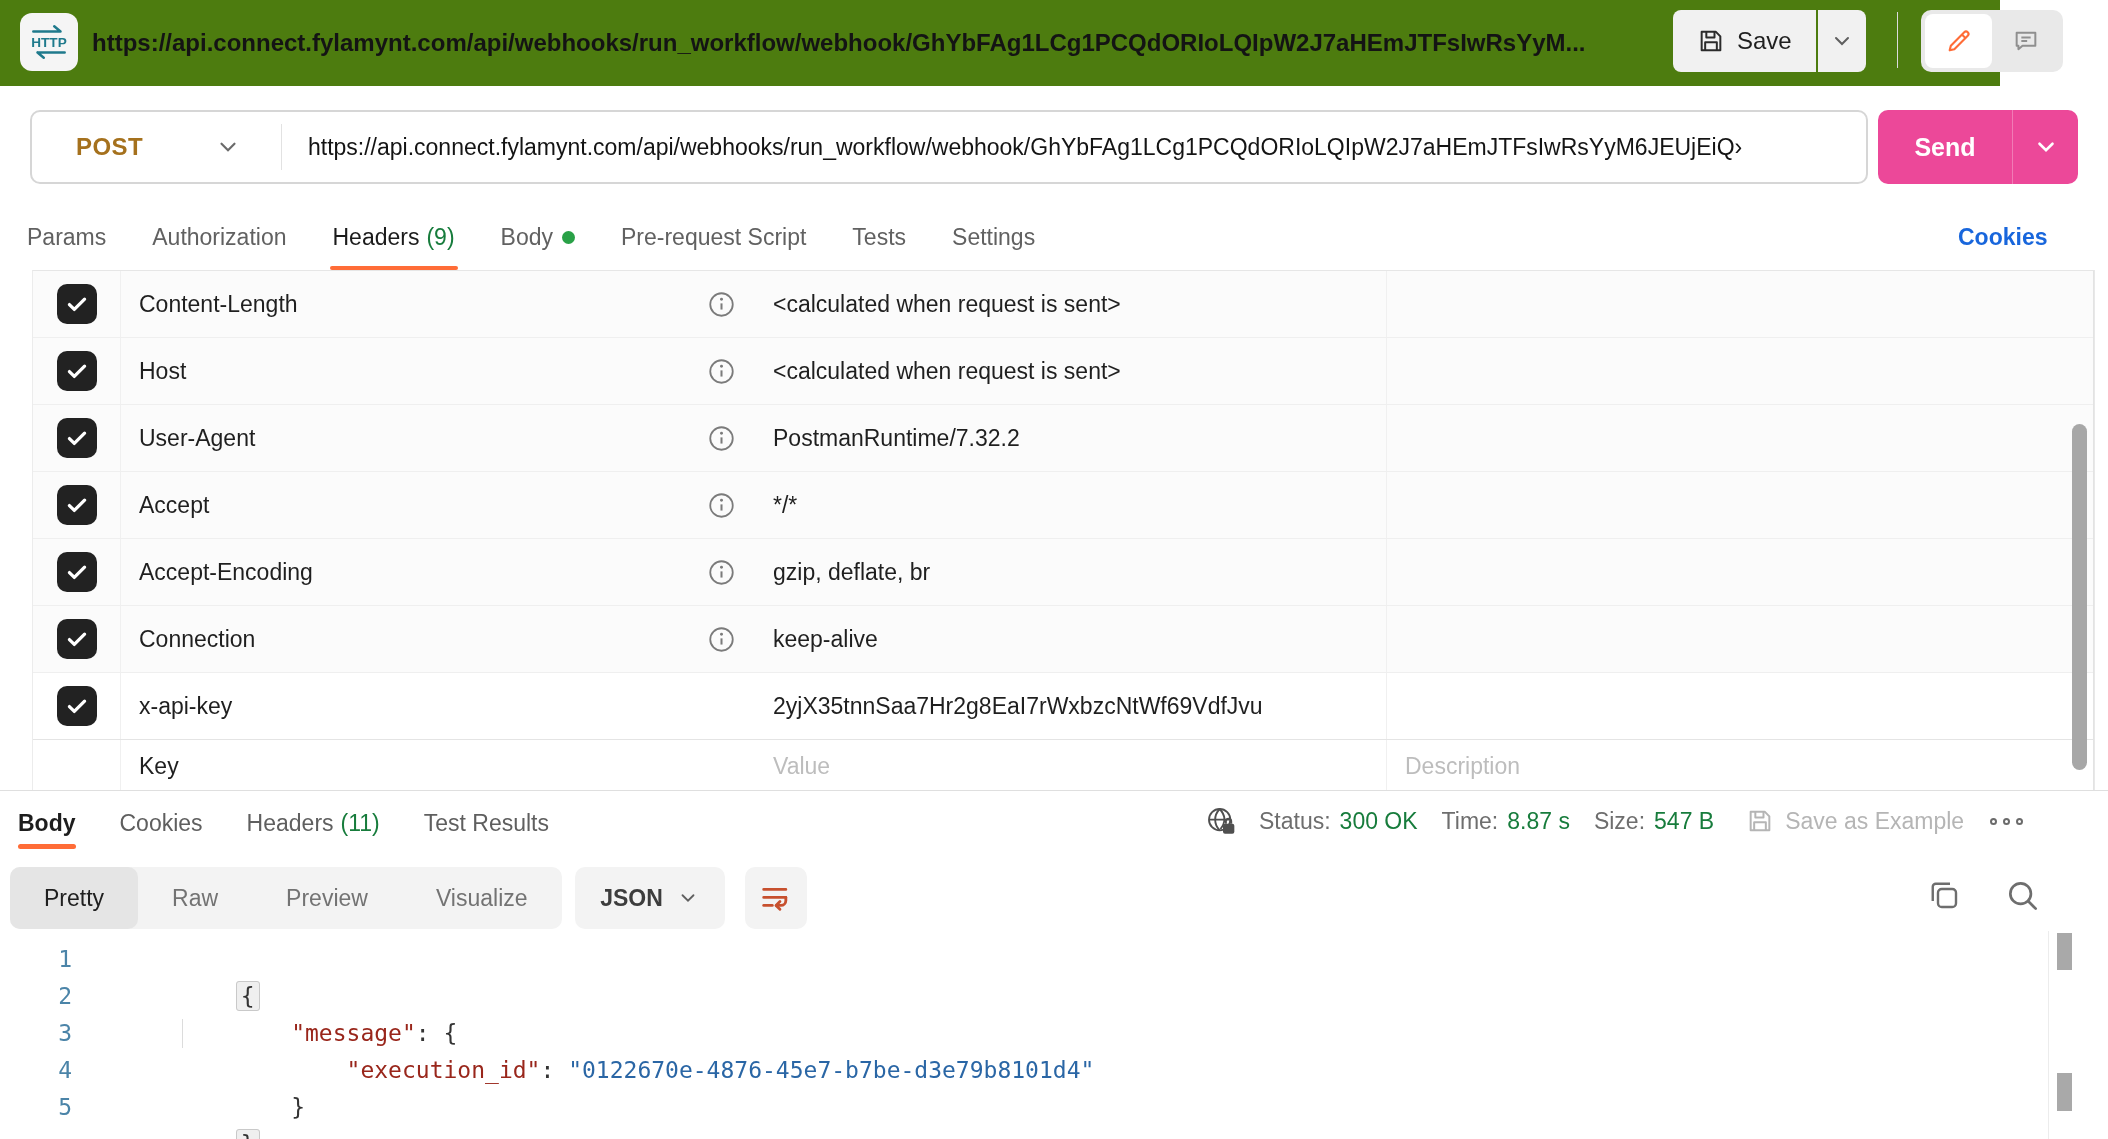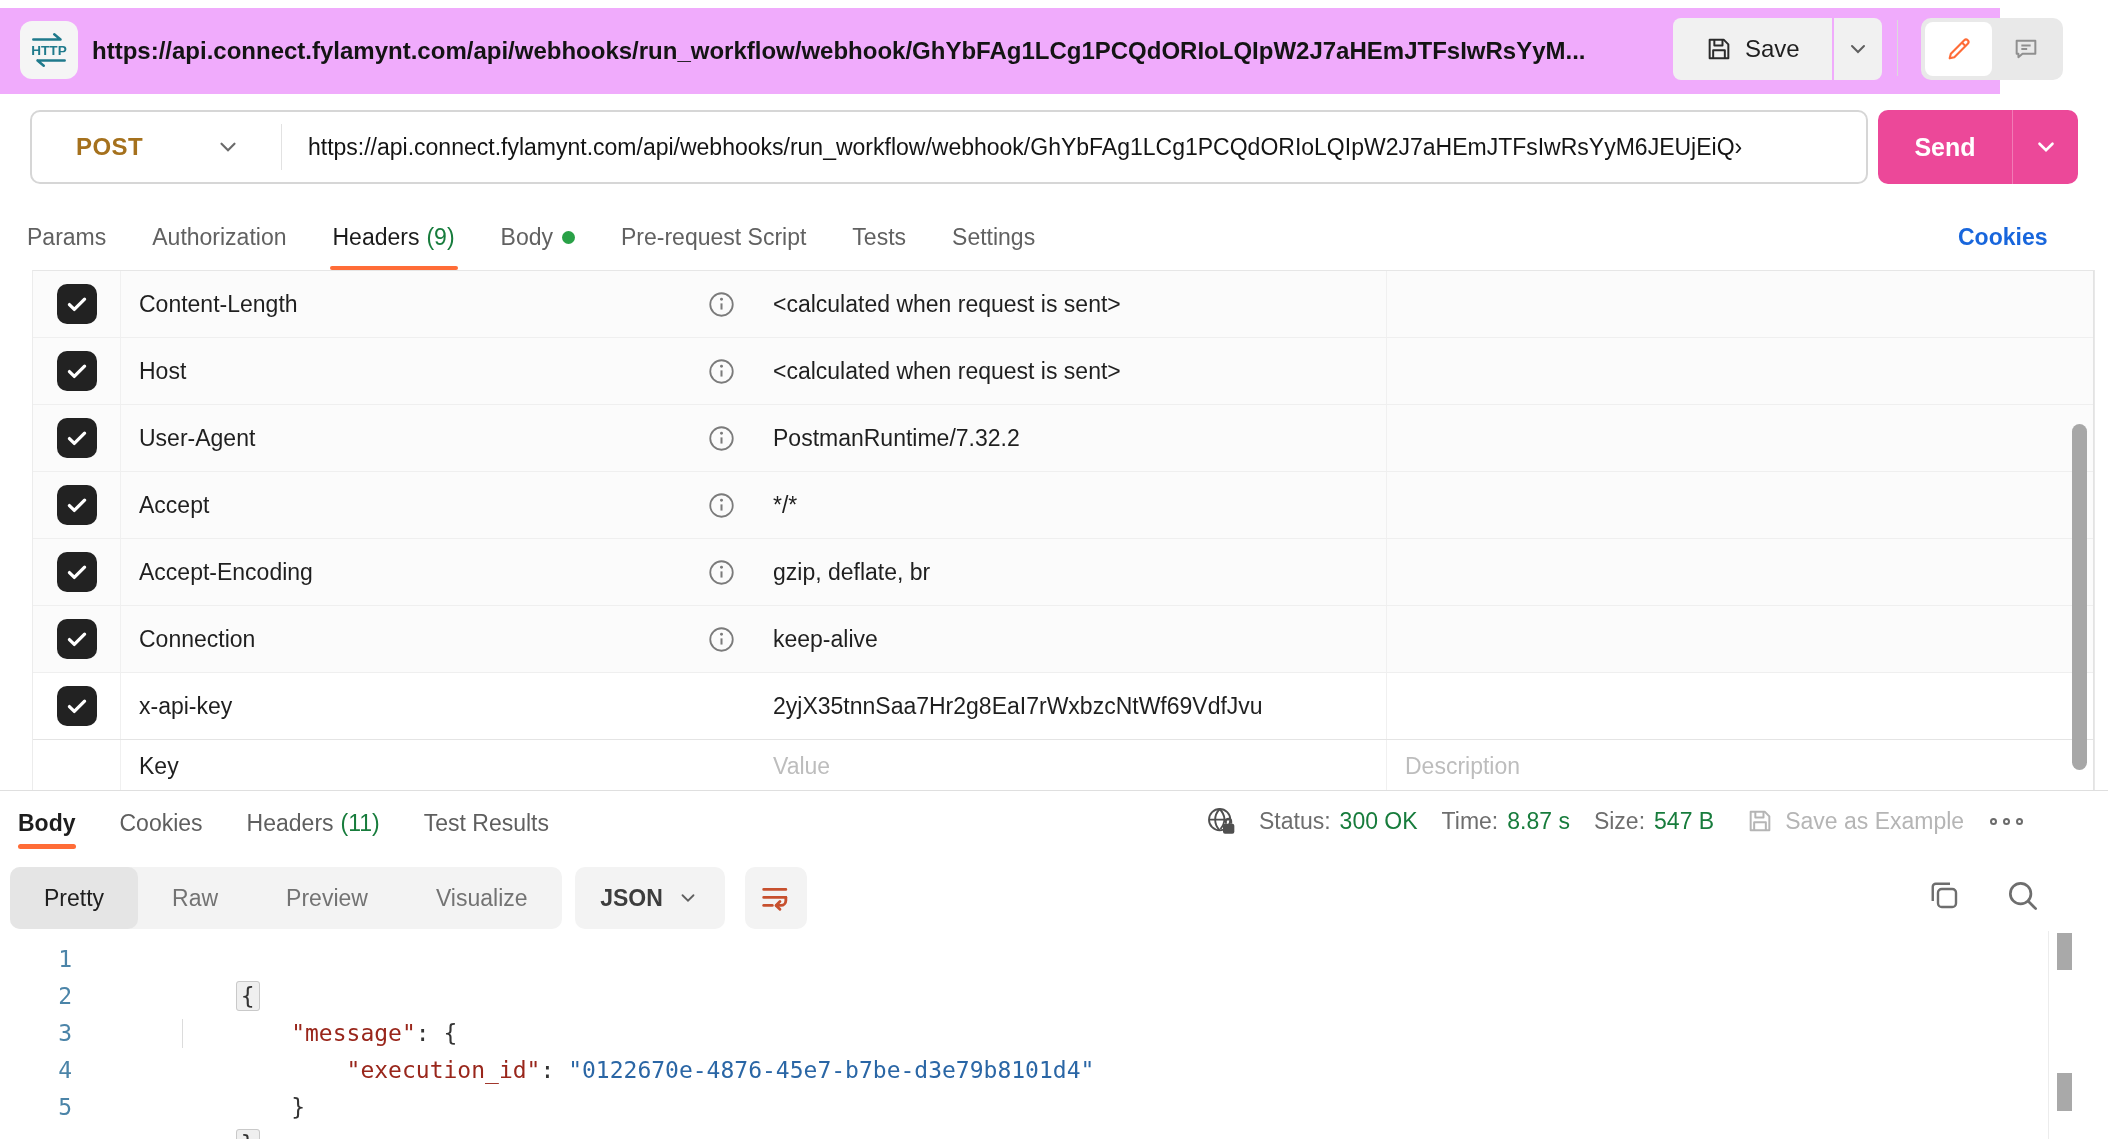--- a/index.html
+++ b/index.html
@@ -1,27 +1,27 @@
 <!DOCTYPE html>
 <html><head>
 <meta charset="utf-8">
 <style>
   html,body{margin:0;padding:0;background:#fff;}
   .screen{position:relative;width:2108px;height:1139px;background:#ffffff;
           font-family:"Liberation Sans", sans-serif;color:#1f1f1f;overflow:hidden;}
 
   
-  .topbar{position:absolute;left:0;top:8px;width:2000px;height:86px;background:#f0abfc;}
+  .topbar{position:absolute;left:0;top:0;width:2000px;height:86px;background:#4d7c0f;}
   .http-badge{position:absolute;left:20px;top:13px;width:58px;height:58px;background:#F5F5F5;
               border-radius:12px;display:flex;align-items:center;justify-content:center;}
   .title-url{position:absolute;left:92px;top:0;height:86px;line-height:86px;font-size:24px;
              font-weight:bold;color:#141414;white-space:nowrap;overflow:hidden;max-width:1560px;}
   .save-group{position:absolute;left:1673px;top:10px;height:62px;display:flex;}
   .save-main{background:#F1F1F1;border-radius:8px 0 0 8px;display:flex;align-items:center;
-             gap:12px;padding:0 32px;font-size:24px;color:#1f1f1f;cursor:pointer;}
+             gap:12px;padding:0 24px;font-size:24px;color:#1f1f1f;cursor:pointer;}
   .save-chev{background:#F1F1F1;border-radius:0 8px 8px 0;width:48px;margin-left:2px;
              display:flex;align-items:center;justify-content:center;cursor:pointer;}
   .top-div{position:absolute;left:1897px;top:12px;width:1px;height:56px;background:#DBDBDB;}
   .seg-ctrl{position:absolute;left:1921px;top:10px;width:142px;height:62px;background:#E9E9E9;
             border-radius:10px;display:flex;padding:4px;box-sizing:border-box;}
   .seg-item{flex:1;display:flex;align-items:center;justify-content:center;border-radius:8px;cursor:pointer;}
   .seg-item.active{background:#fff;}
 
   
   .req-box{position:absolute;left:30px;top:110px;width:1838px;height:74px;border:2px solid #D6D6D6;

